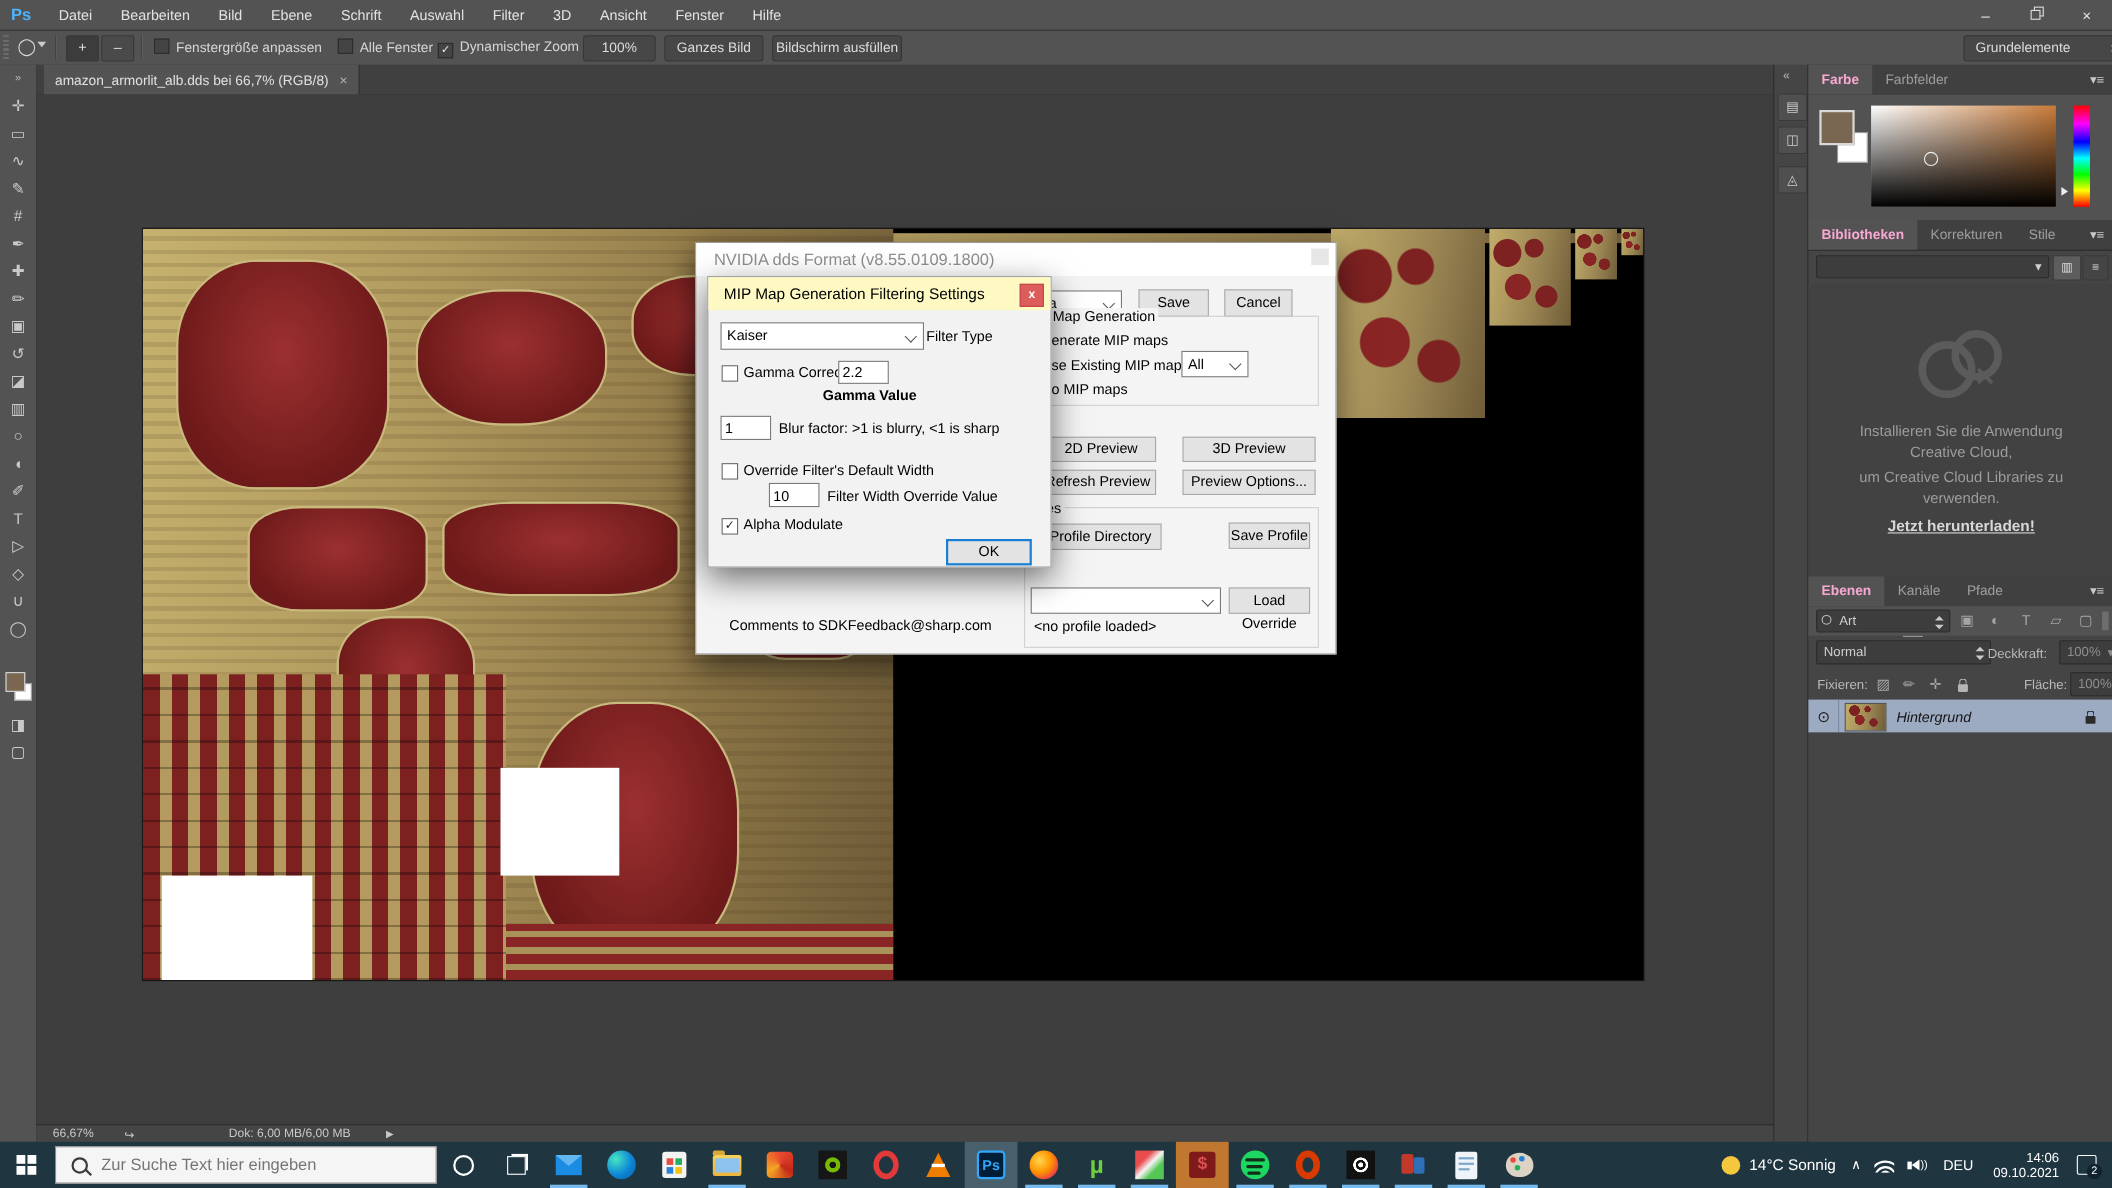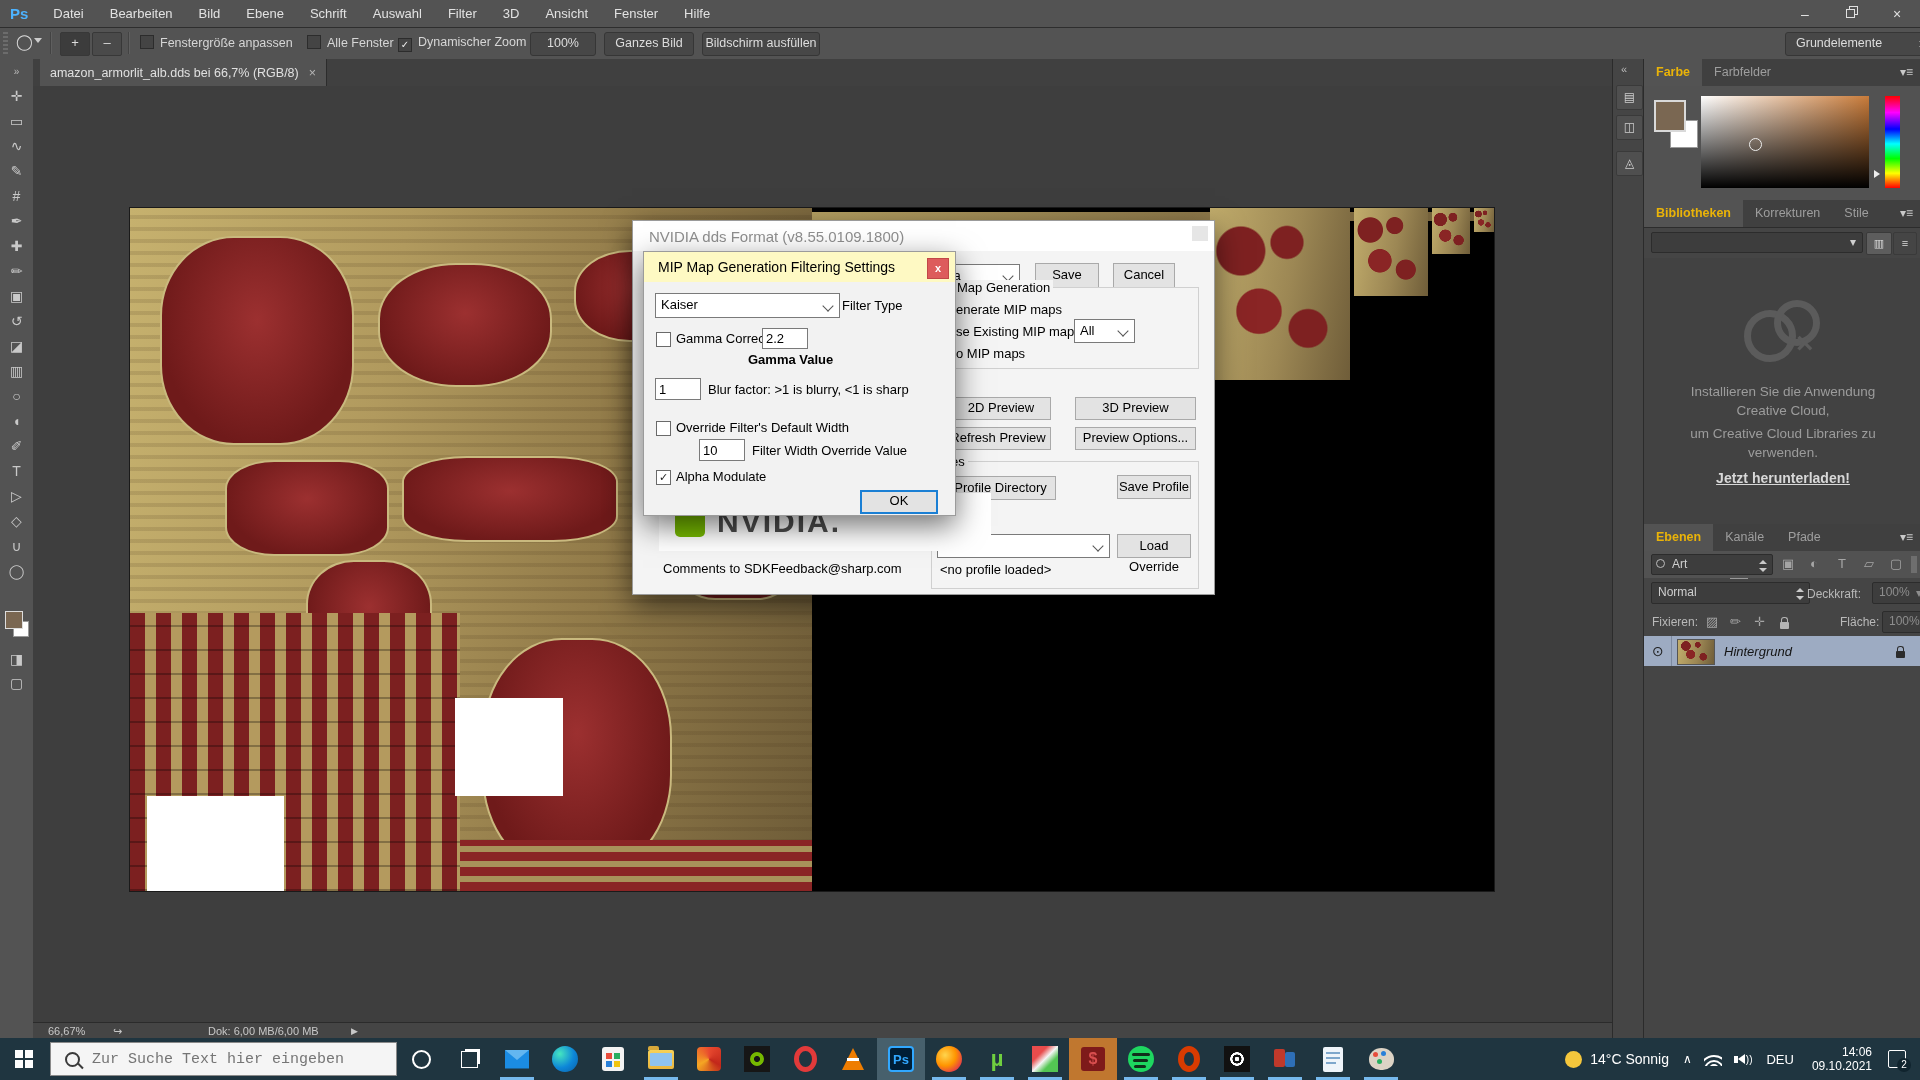--- a/index.html
+++ b/index.html
@@ -59,41 +59,41 @@
   .cb-win{width:13px;height:13px;background:#fff;border:1px solid #6a6a6a;display:inline-block;text-align:center;line-height:12px;font-size:11px;color:#222;}
   .grpbox{border:1px solid #d0d0d0;}
   .grplabel{position:absolute;top:-8px;background:#f4f4f4;padding:0 3px;font-size:13px;color:#000;}
   .dlabel{font-size:13px;color:#000;white-space:nowrap;}
   
   .rail{left:1612px;top:59px;width:31px;height:979px;background:#454545;border-left:1px solid #2b2b2b;}
   .railico{left:3px;width:25px;height:23px;background:#4f4f4f;border:1px solid #3a3a3a;border-radius:2px;text-align:center;line-height:22px;color:#cfcfcf;font-size:12px;}
   .panelcol{left:1643px;top:59px;width:277px;height:979px;background:#454545;border-left:1px solid #2b2b2b;}
   .ptabs{height:27px;background:#404040;border-bottom:1px solid #2c2c2c;display:flex;align-items:stretch;}
   .ptab{padding:0 12px;line-height:26px;font-size:12.5px;color:#9e9e9e;}
-  .ptab.on{background:#535353;color:#eab308;font-weight:bold;}
+  .ptab.on{background:#535353;color:#f9a8d4;font-weight:bold;}
   .pmenu{margin-left:auto;color:#c9c9c9;padding:0 8px;line-height:26px;font-size:12px;}
   .pscombo{background:#3d3d3d;border:1px solid #2c2c2c;border-radius:2px;color:#cfcfcf;font-size:12px;line-height:19px;padding:0 6px;}
   .gridbtn{background:#5d5d5d;border:1px solid #3a3a3a;border-radius:2px;color:#ddd;text-align:center;line-height:20px;font-size:11px;}
   .cc-msg{color:#9c9c9c;font-size:13.5px;text-align:center;line-height:19px;}
   .cc-link{color:#d8d8d8;font-size:14px;font-weight:bold;text-decoration:underline;text-align:center;}
   .pico{color:#a5a5a5;font-size:13px;}
   .lock{position:relative;width:9px;height:7px;background:#2b2b2b;border-radius:1px;display:inline-block;}
   .lock:before{content:"";position:absolute;left:1px;top:-5px;width:5px;height:5px;border:1.5px solid #2b2b2b;border-bottom:none;border-radius:3px 3px 0 0;}
   .lock.lt{background:#b5b5b5;} .lock.lt:before{border-color:#b5b5b5;}
   .layerrow{background:#9dabc2;}
   
   .statusbar{left:33px;top:1022px;width:1579px;height:16px;background:#454545;border-top:1px solid #2b2b2b;color:#c8c8c8;font-size:11px;}
   
   .taskbar{left:0;top:1038px;width:1920px;height:42px;background:#1f3540;display:flex;align-items:center;}
   .tslot{position:relative;width:48px;height:42px;display:flex;align-items:center;justify-content:center;flex:none;}
   .tslot .ul{position:absolute;left:7px;right:7px;bottom:0;height:3px;background:#76b9ed;}
   .winlogo{display:grid;grid-template-columns:8px 8px;grid-gap:2px;}
   .winlogo i{width:8px;height:8px;background:#fdfdfd;}
   .searchbox{position:relative;width:345px;height:32px;background:#f5f5f5;border:1px solid #8a8a8a;display:flex;align-items:center;flex:none;margin-left:2px;}
-  .searchbox input{border:none;outline:none;background:transparent;font-size:15px;color:#222;width:280px;font-family:Liberation Mono, monospace;}
+  .searchbox input{border:none;outline:none;background:transparent;font-size:15px;color:#222;width:280px;font-family:Liberation Sans, sans-serif;}
   .mag{width:11px;height:11px;border:2px solid #3b3b3b;border-radius:50%;position:relative;margin:0 10px 0 14px;flex:none;}
   .mag:after{content:"";position:absolute;width:7px;height:2px;background:#3b3b3b;transform:rotate(45deg);right:-6px;bottom:-2px;}
   .tray{margin-left:auto;display:flex;align-items:center;color:#fff;font-size:14px;}
   .sun{width:17px;height:17px;border-radius:50%;background:#f5c73c;}
   .wifi{position:relative;width:18px;height:13px;overflow:hidden;margin:0 6px;}
   .wifi i{position:absolute;border:2px solid #fff;border-radius:50%;background:transparent;}
   .spk{display:flex;align-items:center;margin:0 6px;}
   .spkbody{width:0;height:0;border-top:5px solid transparent;border-bottom:5px solid transparent;border-right:7px solid #fff;}
   .spkbox{width:4px;height:7px;background:#fff;}
   .clock{line-height:14px;font-size:12px;text-align:right;margin:0 10px;}
@@ -241,24 +241,20 @@
       <span class="grplabel" style="left:16px;">es</span>
       <div class="r btn-win" style="left:6px;top:14px;width:116px;height:22px;line-height:21px;">t Profile Directory</div>
       <div class="r btn-win" style="left:185px;top:13px;width:72px;height:22px;line-height:21px;">Save Profile</div>
       <div class="r combo-win" style="left:5px;top:72px;width:166px;height:22px;">
           <span class="wchev"></span>
         </div>
       <div class="r btn-win" style="left:185px;top:72px;width:72px;height:22px;line-height:21px;">Load Override</div>
       <span class="r dlabel" style="left:8px;top:100px;">&lt;no profile loaded&gt;</span>
     </div>
 
-    <div class="r" style="left:26px;top:272px;width:332px;height:58px;background:#fff;">
-      <span class="r" style="left:16px;top:14px;width:30px;height:30px;background:#76b900;border-radius:5px;"></span>
-      <span class="r" style="left:58px;top:12px;font-size:30px;font-weight:bold;color:#4d4d4d;letter-spacing:2px;">NVIDIA.</span>
-    </div>
     <span class="r dlabel" style="left:30px;top:340px;">Comments to SDKFeedback@sharp.com</span>
   </div>
 
   <div class="r windlg" style="left:643px;top:251px;width:311px;height:263px;background:#f2f2f2;z-index:6;">
     <div class="r" style="left:0;top:0;width:100%;height:30px;background:#fef9c3;">
       <span class="r" style="left:14px;top:7px;font-size:14px;color:#000;">MIP Map Generation Filtering Settings</span>
       <span class="r" style="left:283px;top:6px;width:20px;height:19px;background:#dd5c5c;border:1px solid #c14848;color:#fff;font-size:11px;font-weight:bold;text-align:center;line-height:18px;">x</span>
     </div>
     <div class="r combo-win" style="left:11px;top:41px;width:178px;height:23px;line-height:22px;"><span>Kaiser</span><span class="wchev" style="top:8px;"></span></div>
     <span class="r dlabel" style="left:198px;top:46px;">Filter Type</span>

